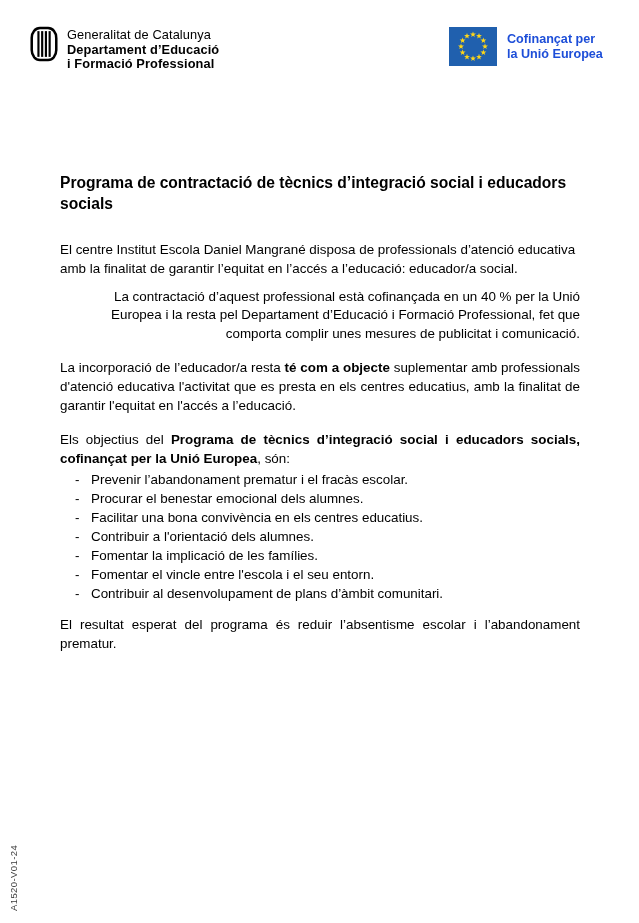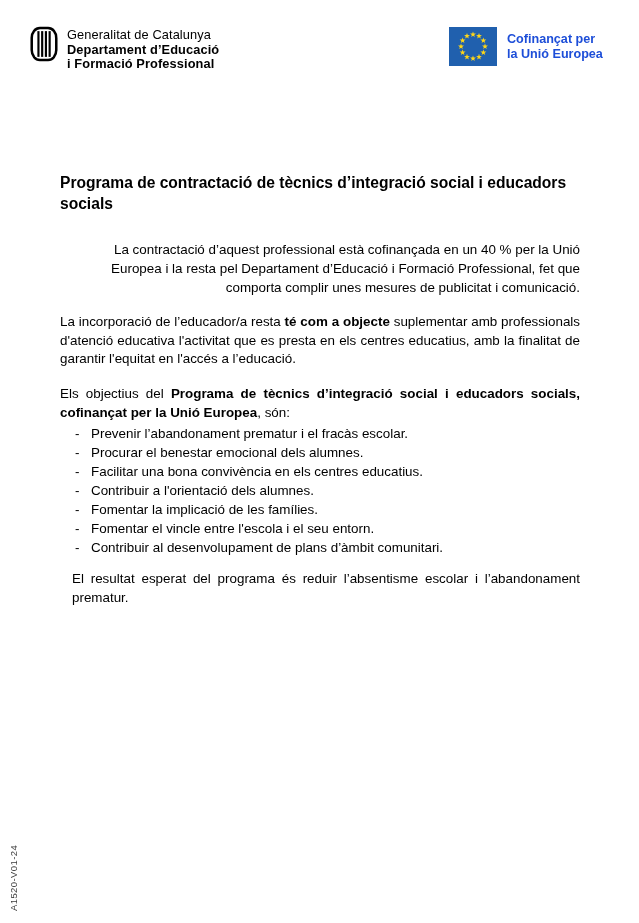--- a/index.html
+++ b/index.html
@@ -104,20 +104,21 @@
     </span>
     <span class="eu-text" id="eu-text" style="color: #1d4ed8;">
       <div>Cofinançat per</div>
       <div>la Unió Europea</div>
     </span>
   </div>
 
   <div class="content">
     <h1 class="doc-title">Programa de contractació de tècnics d’integració social i educadors socials</h1>
 
+    <p class="para mb-sm" style="text-align: left;"><span>El centre Institut Escola Daniel Mangrané disposa de professionals d’atenció educativa amb la finalitat de garantir l’equitat en l’accés a l’educació: educador/a social.</span></p>
     <p class="para mb-md" style="text-align: right;"><span>La contractació d’aquest professional està cofinançada en un 40 % per la Unió Europea i la resta pel Departament d’Educació i Formació Professional, fet que comporta complir unes mesures de publicitat i comunicació.</span></p>
     <p class="para mb-md" style="text-align: justify;"><span>La incorporació de l’educador/a resta </span><b>té com a objecte</b><span> suplementar amb professionals d'atenció educativa l'activitat que es presta en els centres educatius, amb la finalitat de garantir l'equitat en l'accés a l’educació.</span></p>
     <p class="para mb-list" style="text-align: justify;"><span>Els objectius del </span><b>Programa de tècnics d’integració social i educadors socials</b><b>, </b><b>cofinançat per la Unió Europea</b><span>, són:</span></p>
 
     <div class="obj-list">
         <div class="li">
           <span class="dash">-</span>
           <span class="li-text">Prevenir l’abandonament prematur i el fracàs escolar.</span>
         </div>
         <div class="li">
@@ -139,18 +140,18 @@
         <div class="li">
           <span class="dash">-</span>
           <span class="li-text">Fomentar el vincle entre l'escola i el seu entorn.</span>
         </div>
         <div class="li">
           <span class="dash">-</span>
           <span class="li-text">Contribuir al desenvolupament de plans d’àmbit comunitari.</span>
         </div>
       </div>
 
-    <p class="para" style="text-align: justify; margin-left: 12px;"><span>El resultat esperat del programa és reduir l’absentisme escolar i l’abandonament prematur.</span></p>
+    <p class="para" style="text-align: justify;"><span>El resultat esperat del programa és reduir l’absentisme escolar i l’abandonament prematur.</span></p>
   </div>
 
   <div class="doc-code">A1520-V01-24</div>
 
 </div>
 
 </body></html>

